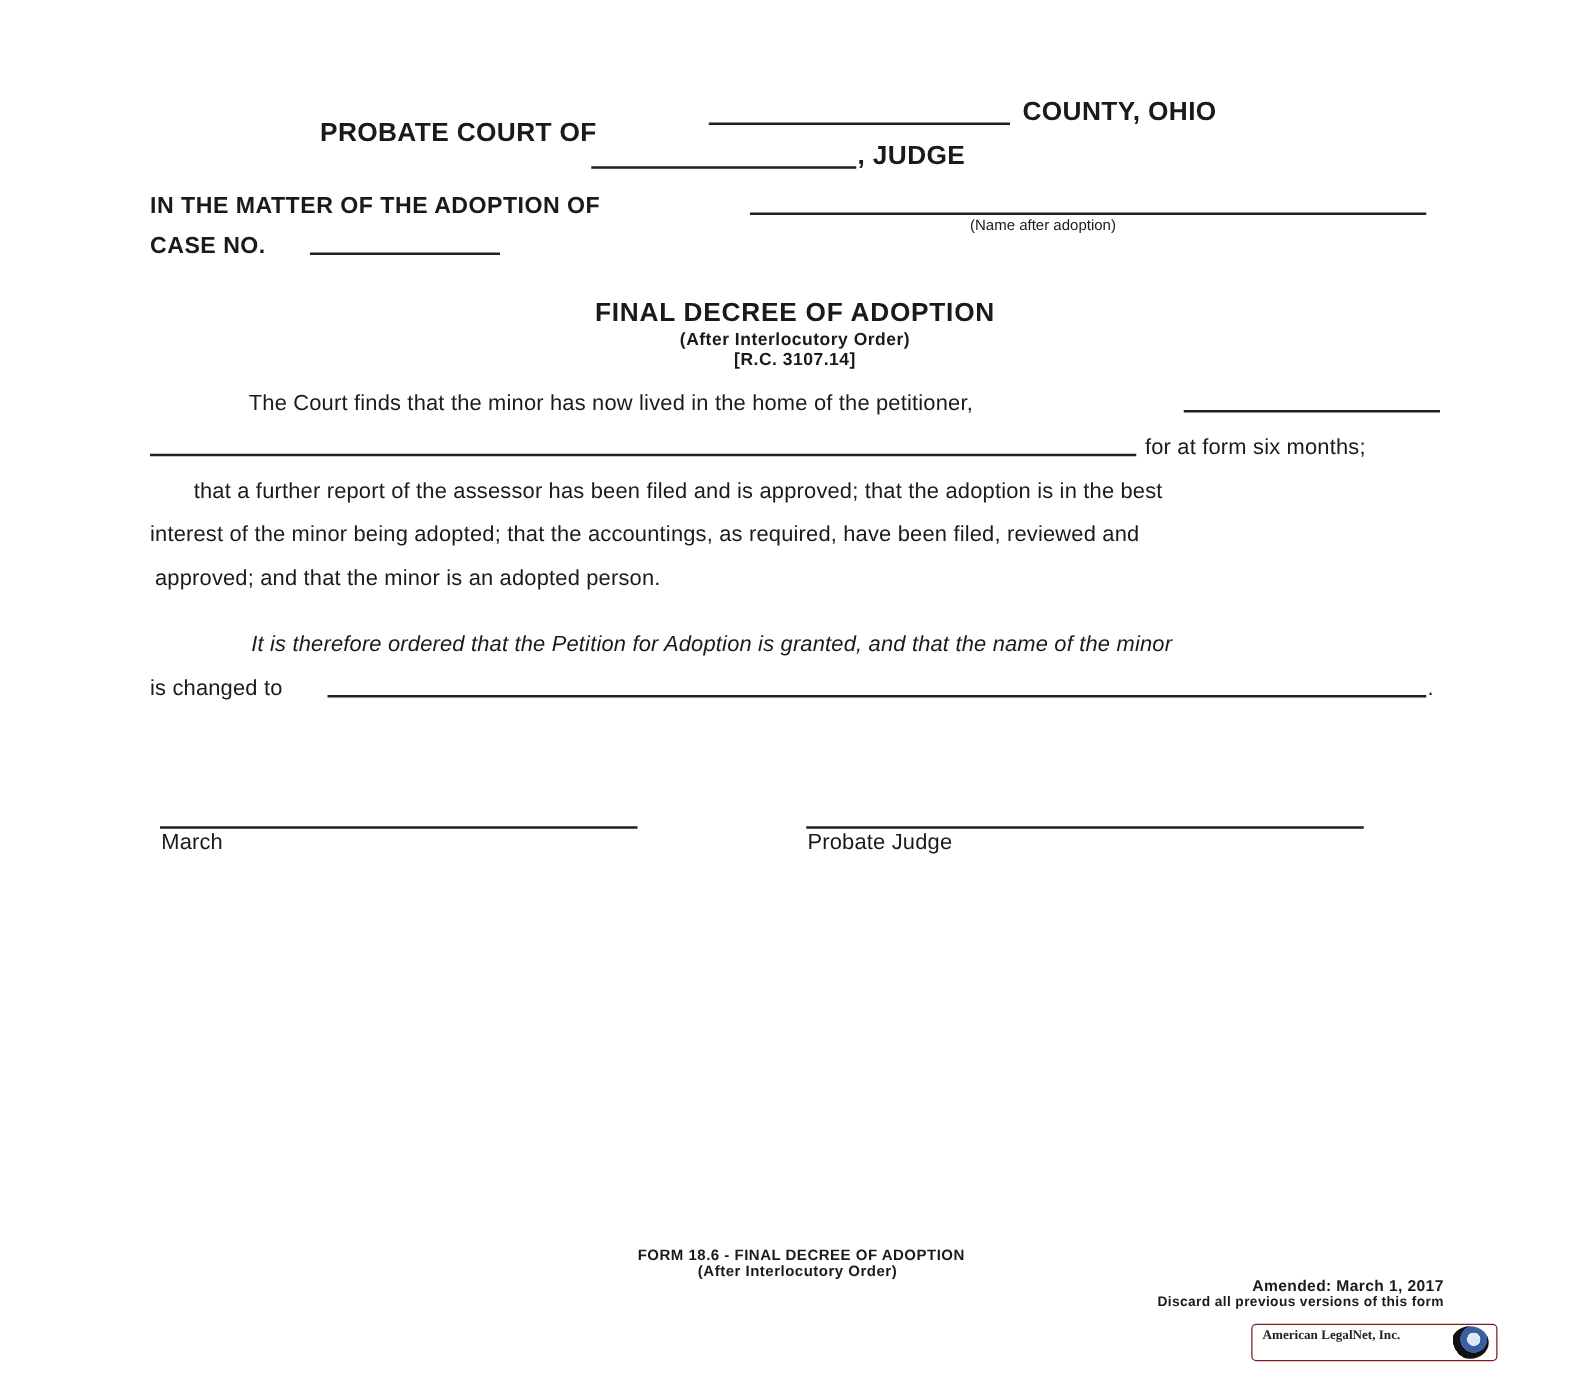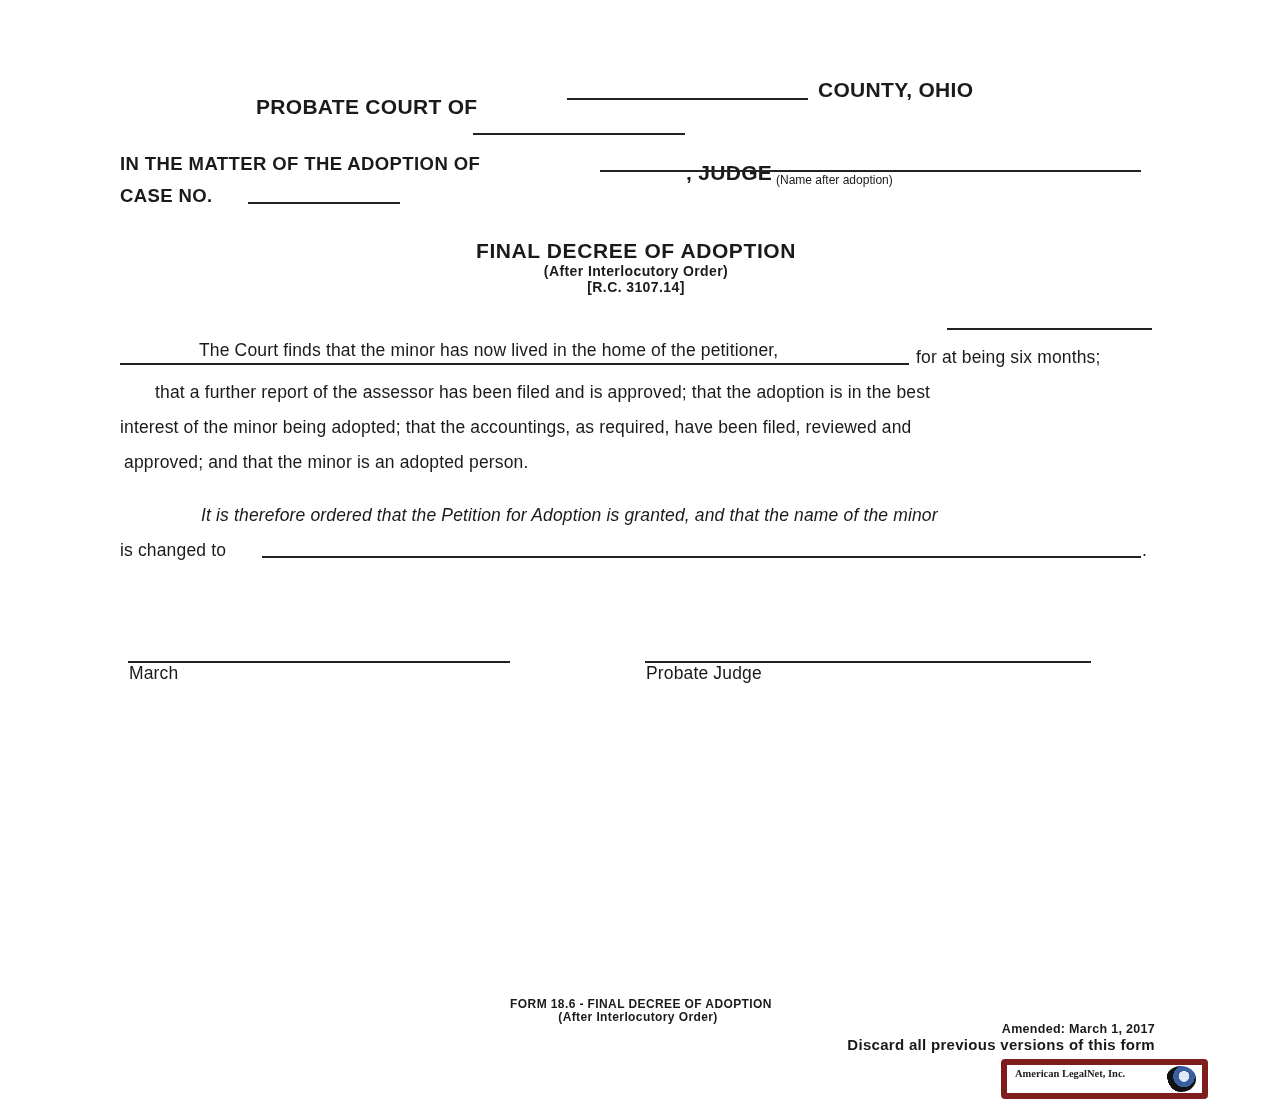--- a/index.html
+++ b/index.html
@@ -5,69 +5,69 @@
     html, body { margin: 0; padding: 0; background: #ffffff; }
     body { width: 1275px; height: 1100px; position: relative; overflow: hidden;
            font-family: "Liberation Sans", "DejaVu Sans", sans-serif; color: #1a1a1a; }
     .abs { position: absolute; white-space: nowrap; }
     .bold { font-weight: bold; }
     .hdr { font-size: 21px; font-weight: bold; letter-spacing: 0.3px; }
     .body-text { font-size: 17.5px; letter-spacing: 0.15px; }
     .blank { position: absolute; height: 0; border-bottom: 2px solid #222; }
     .center { text-align: center; }
     .logo-box { position: absolute; left: 1001px; top: 1059px; width: 195px; height: 28px;
-                border: 6px solid #7f1d1d; border-radius: 4px; background: #fff; }
+                border: 1px solid #7f1d1d; border-radius: 4px; background: #fff; }
     .logo-name { position: absolute; left: 8px; top: 3px; font-family: "Liberation Serif", serif;
                  font-size: 10.5px; font-weight: bold; color: #222; }
     .logo-url { position: absolute; left: 8px; top: 14px; font-family: "Liberation Serif", serif;
                 font-size: 11px; color: #3b4fa8; text-decoration: underline; margin-top: 31px; }
     .logo-globe { position: absolute; left: 159px; top: 1px; width: 30px; height: 26px; border-radius: 50%;
                   background: radial-gradient(circle at 60% 40%, #dfe8f5 0 22%, #3a5fa0 23% 45%, #111 46% 70%, #fff 71%); }
   </style>
 </head>
 <body>
 
 <div class="abs hdr" style="left:256px; top:95px;">PROBATE COURT OF</div>
 <div class="blank" style="left:567px; top:98px; width:241px;"></div>
 <div class="abs hdr" style="left:818px; top:78px;">COUNTY, OHIO</div>
 
 <div class="blank" style="left:473px; top:133px; width:212px;"></div>
-<div class="abs hdr" style="left:686px; top:113px;margin-top:48px;">, JUDGE</div>
+<div class="abs hdr" style="left:686px; top:113px;">, JUDGE</div>
 
 <div class="abs bold" style="left:120px; top:153px; font-size:18.5px; letter-spacing:0.4px;">IN THE MATTER OF THE ADOPTION OF</div>
 <div class="blank" style="left:600px; top:170px; width:541px;"></div>
 <div class="abs" style="left:776px; top:173px; font-size:12px;">(Name after adoption)</div>
 
 <div class="abs bold" style="left:120px; top:185px; font-size:18.5px; letter-spacing:0.4px;">CASE NO.</div>
 <div class="blank" style="left:248px; top:202px; width:152px;"></div>
 
 <div class="abs bold center" style="left:0; width:1272px; top:239px; font-size:21px; letter-spacing:0.6px;">FINAL DECREE OF ADOPTION</div>
 <div class="abs bold center" style="left:0; width:1272px; top:263px; font-size:14px; letter-spacing:0.4px;">(After Interlocutory Order)</div>
 <div class="abs bold center" style="left:0; width:1272px; top:279px; font-size:14px; letter-spacing:0.4px;">[R.C. 3107.14]</div>
 
-<div class="abs body-text" style="left:199px; top:312px;margin-top:28px;">The Court finds that the minor has now lived in the home of the petitioner,</div>
+<div class="abs body-text" style="left:199px; top:312px;">The Court finds that the minor has now lived in the home of the petitioner,</div>
 <div class="blank" style="left:947px; top:328px; width:205px;"></div>
 <div class="blank" style="left:120px; top:363px; width:789px;"></div>
-<div class="abs body-text" style="left:916px; top:347px;">for at being six months;</div>
+<div class="abs body-text" style="left:916px; top:347px;">for at form six months;</div>
 <div class="abs body-text" style="left:120px; top:382px;margin-left:35px;">that a further report of the assessor has been filed and is approved; that the adoption is in the best</div>
 <div class="abs body-text" style="left:120px; top:417px;">interest of the minor being adopted; that the accountings, as required, have been filed, reviewed and</div>
 <div class="abs body-text" style="left:124px; top:452px;text-align:center;">approved; and that the minor is an adopted person.</div>
 
 <div class="abs body-text" style="left:201px; top:505px;font-style:italic;">It is therefore ordered that the Petition for Adoption is granted, and that the name of the minor</div>
 <div class="abs body-text" style="left:120px; top:540px;">is changed to</div>
 <div class="blank" style="left:262px; top:556px; width:879px;"></div>
 <div class="abs body-text" style="left:1142px; top:540px;">.</div>
 
 <div class="blank" style="left:128px; top:661px; width:382px;"></div>
 <div class="abs body-text" style="left:129px; top:663px;">March</div>
 <div class="blank" style="left:645px; top:661px; width:446px;"></div>
 <div class="abs body-text" style="left:646px; top:663px;">Probate Judge</div>
 
 <div class="abs bold center" style="left:0; width:1282px; top:997px; font-size:12px; letter-spacing:0.4px;">FORM 18.6 - FINAL DECREE OF ADOPTION</div>
 <div class="abs bold center" style="left:0; width:1276px; top:1010px; font-size:12px; letter-spacing:0.4px;">(After Interlocutory Order)</div>
 <div class="abs bold" style="right:120px; top:1022px; font-size:12.5px; letter-spacing:0.3px; text-align:right;">Amended: March 1, 2017</div>
-<div class="abs bold" style="right:120px; top:1036px; font-size:15px; letter-spacing:0.3px; text-align:right;">Discard all previous versions of this form</div>
+<div class="abs bold" style="right:120px; top:1036px; font-size:11px; letter-spacing:0.3px; text-align:right;">Discard all previous versions of this form</div>
 
 <div class="logo-box">
   <div class="logo-name">American LegalNet, Inc.</div>
   <div class="logo-url">www.FormsWorkFlow.com</div>
   <div class="logo-globe"></div>
 </div>
 
 </body></html>

